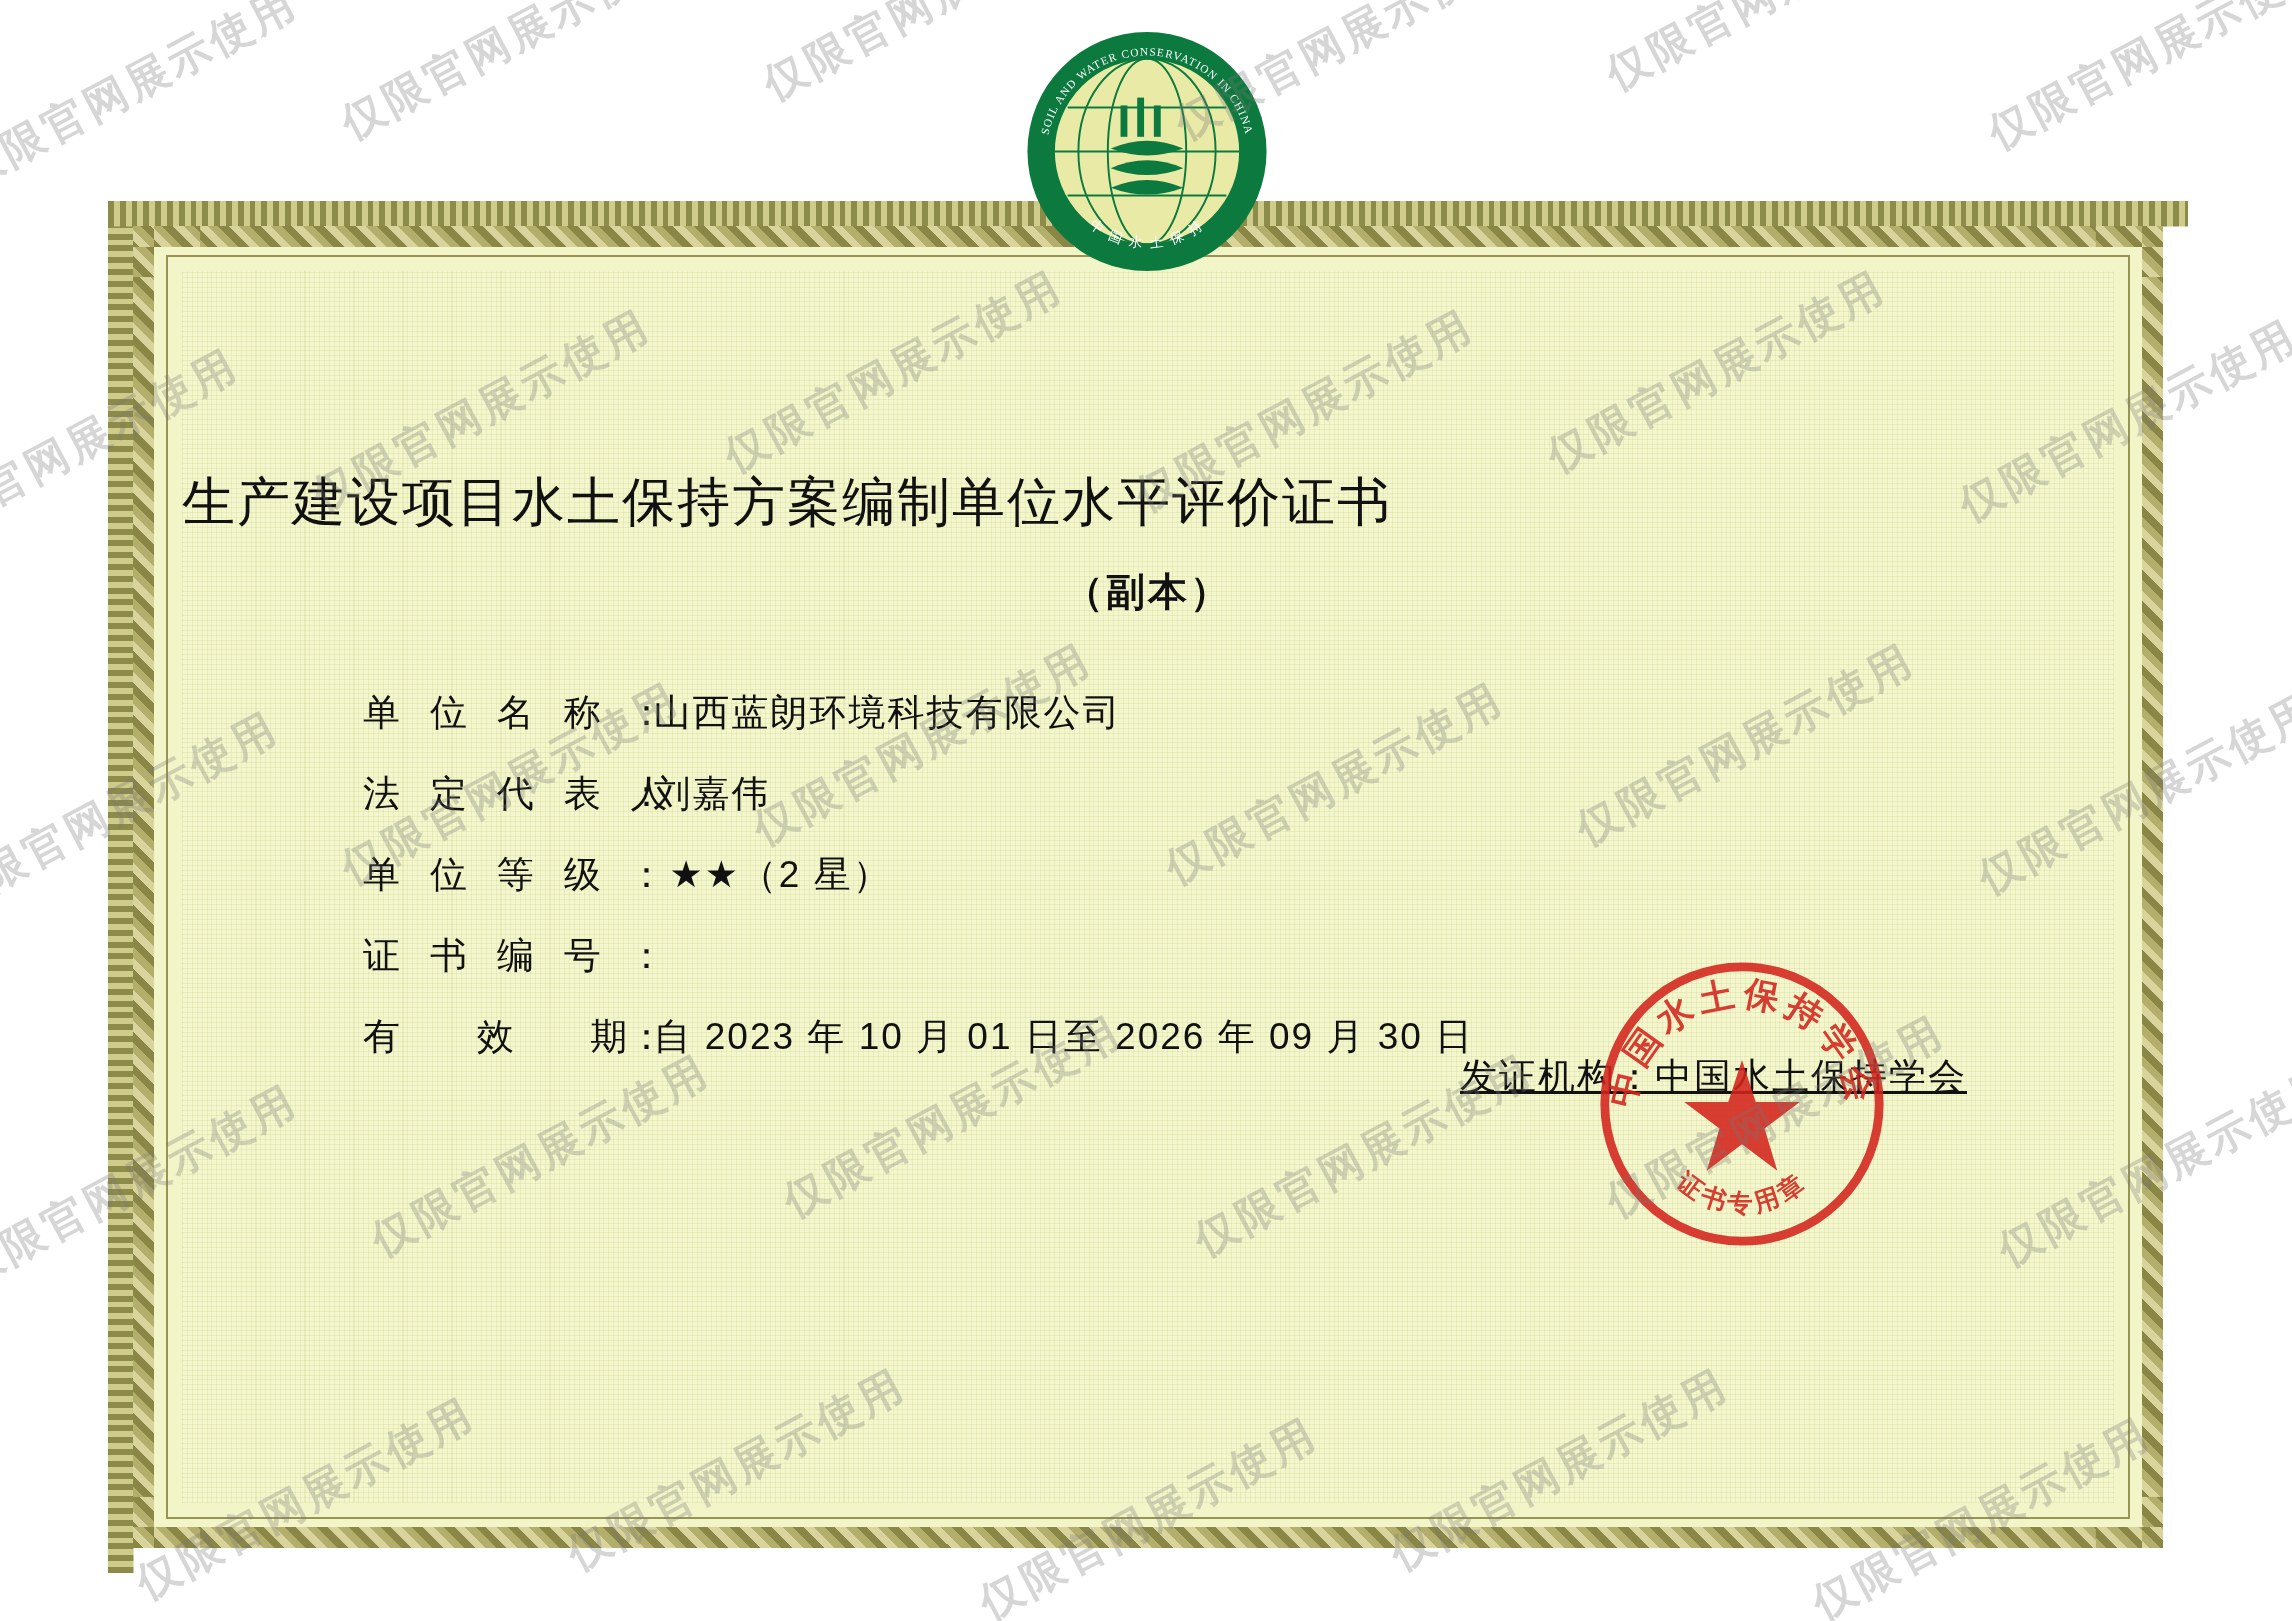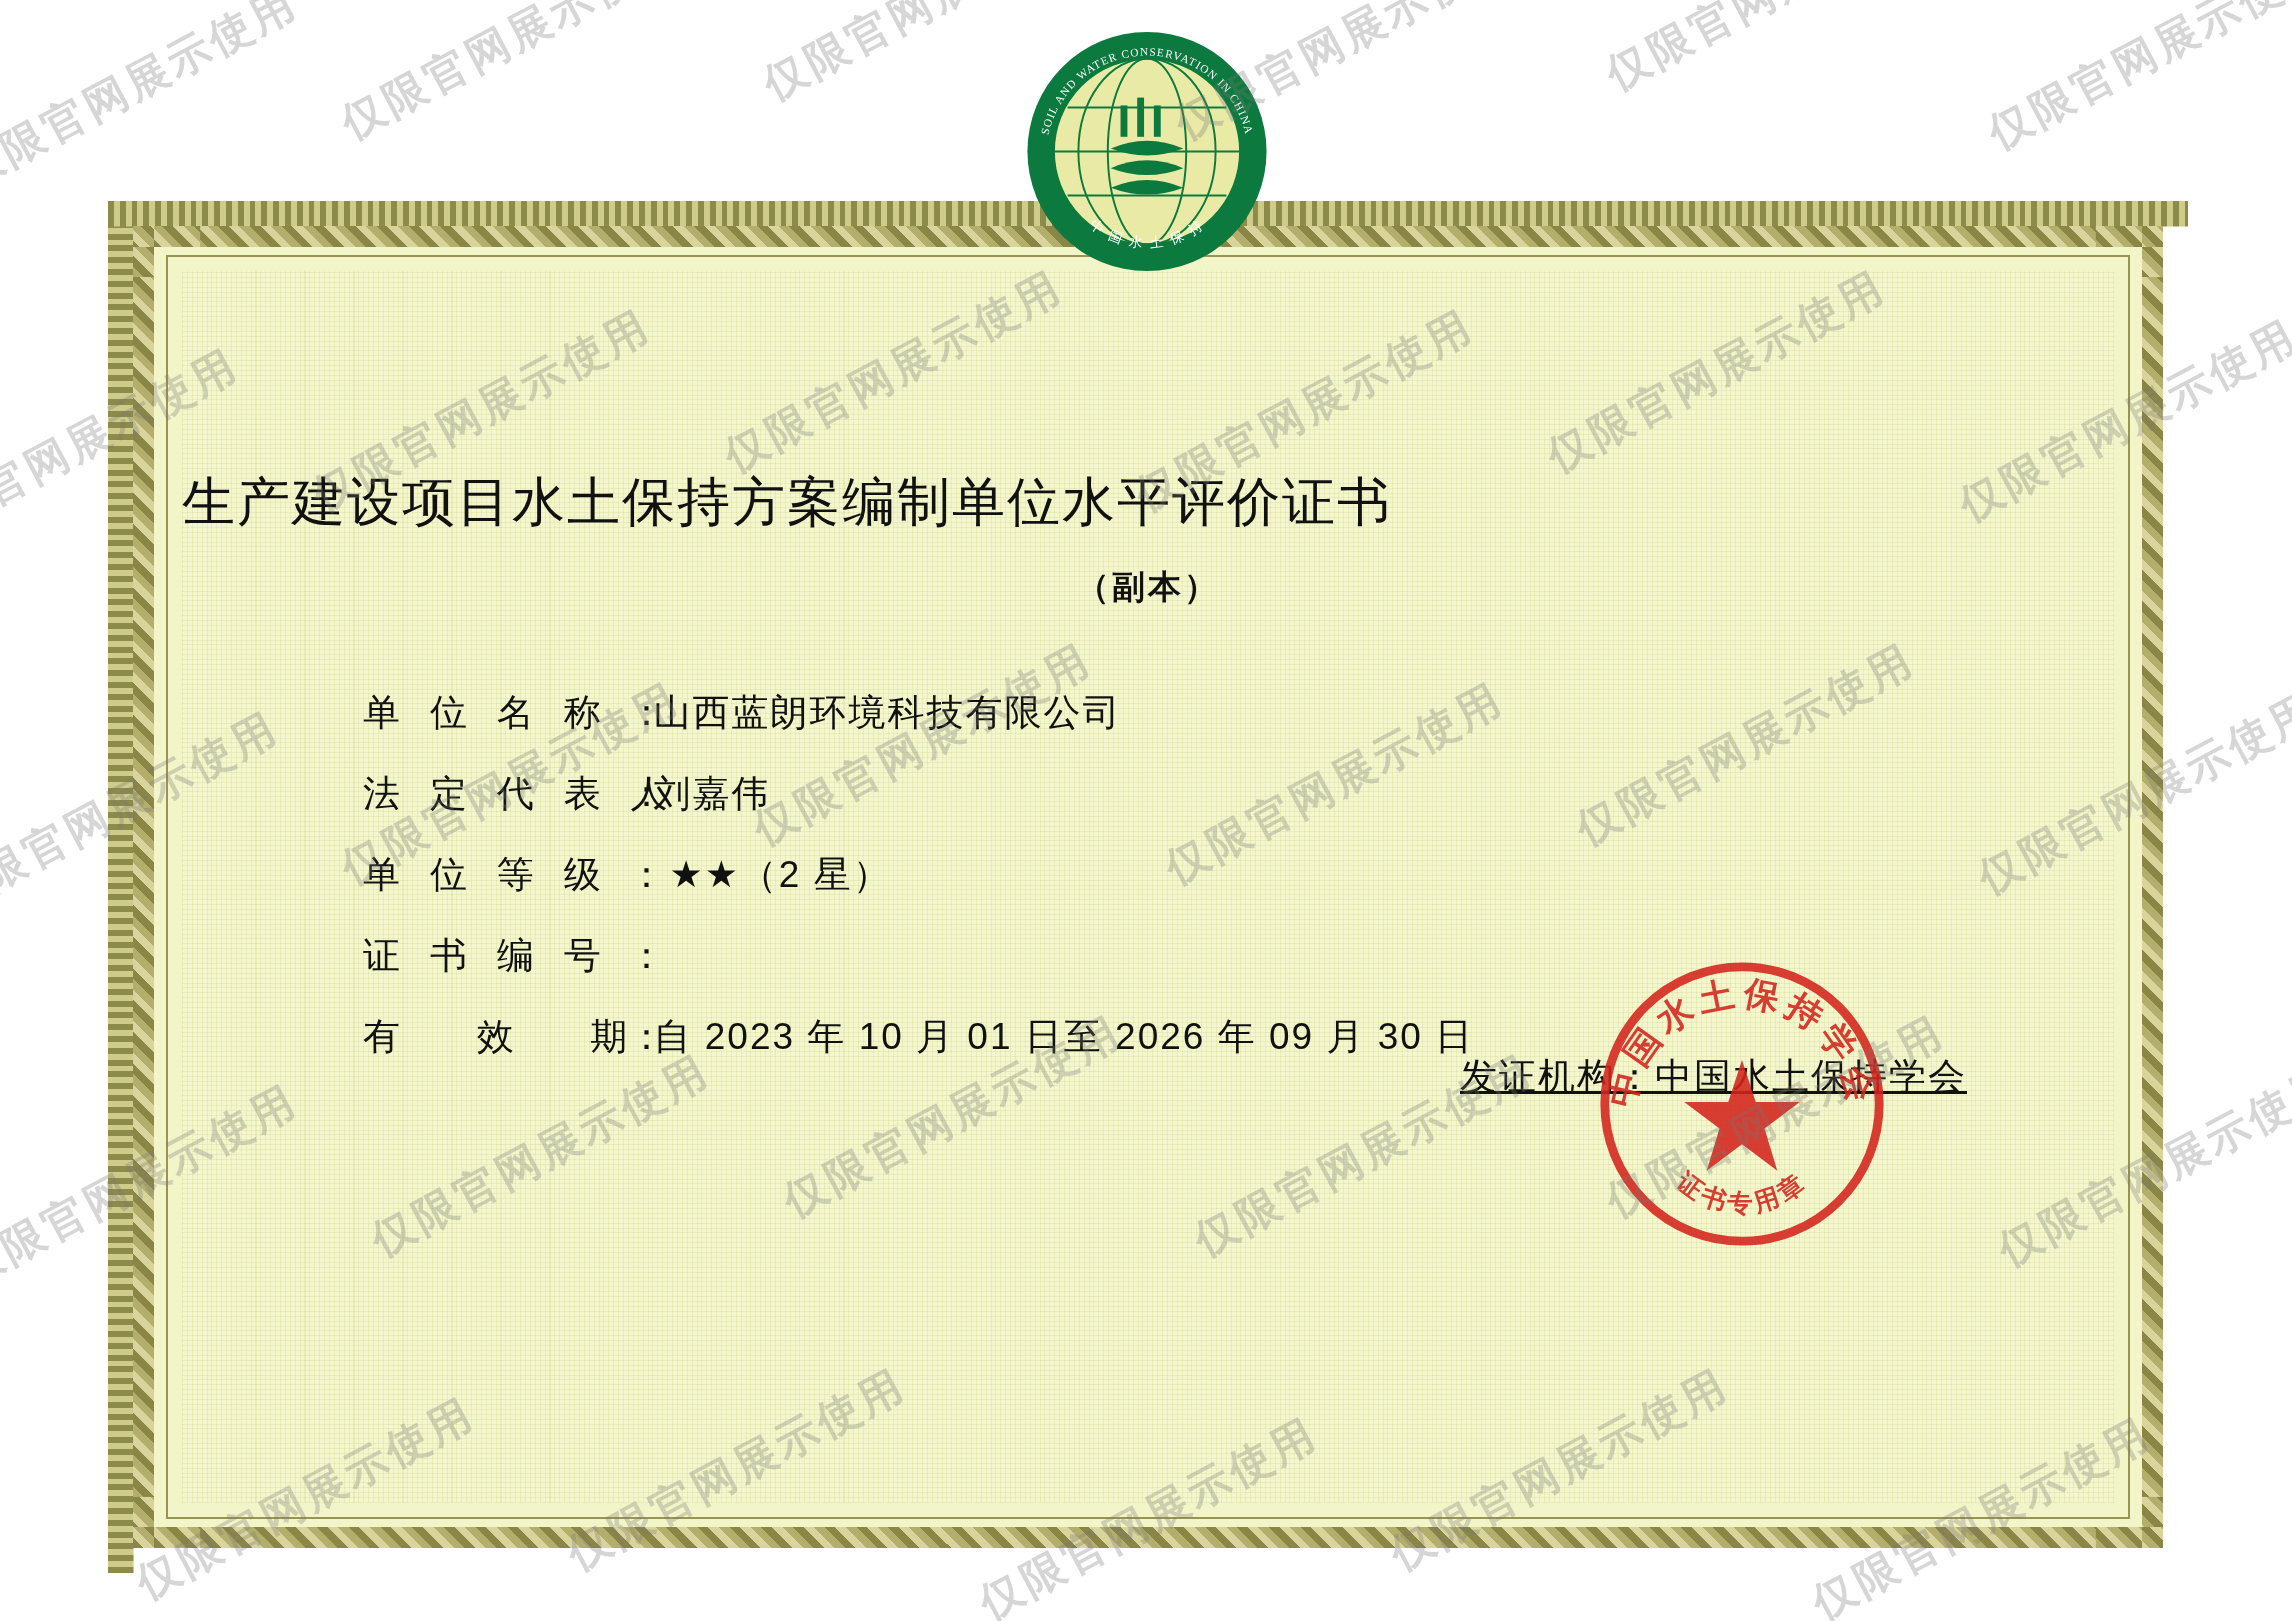--- a/index.html
+++ b/index.html
@@ -73,21 +73,21 @@
     font-size:53px;
     font-weight:400;
     letter-spacing:2px;
     color:#111;
     font-family:"DejaVu Sans","Liberation Sans",sans-serif;
   }
   .subtitle{
     position:absolute;
     top:294px;left:0;right:0;
     text-align:center;
-    font-size:33px;
+    font-size:39px;
     font-weight:700;
     color:#111;
     letter-spacing:2.9px;
   }
 
   .fields{
     position:absolute;
     top:417px;
     left:181px;
     right:78px;

